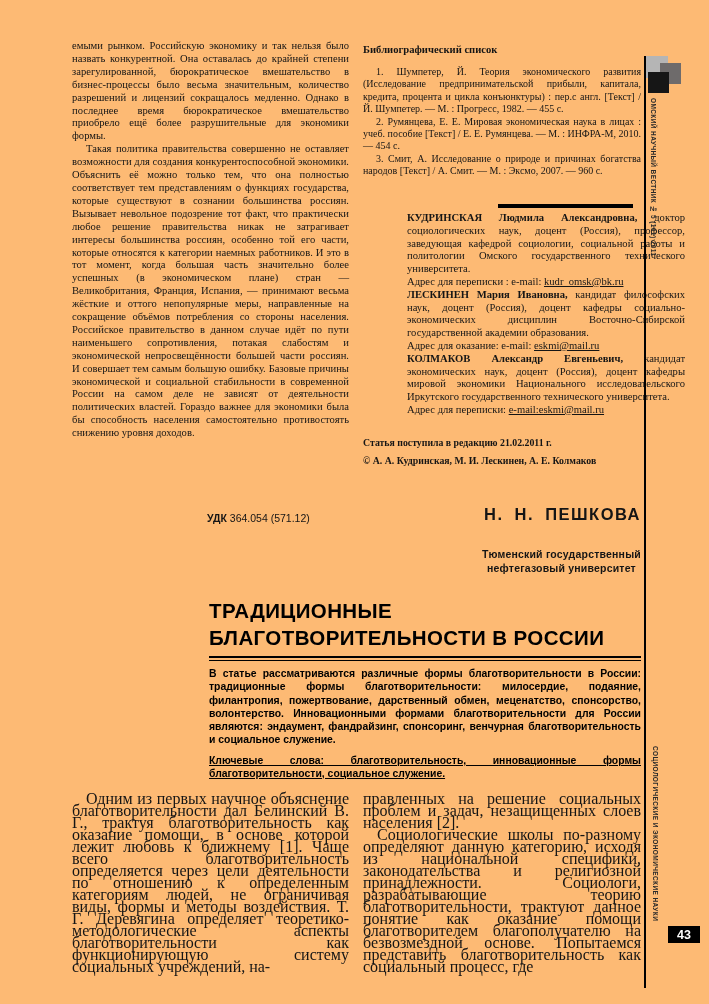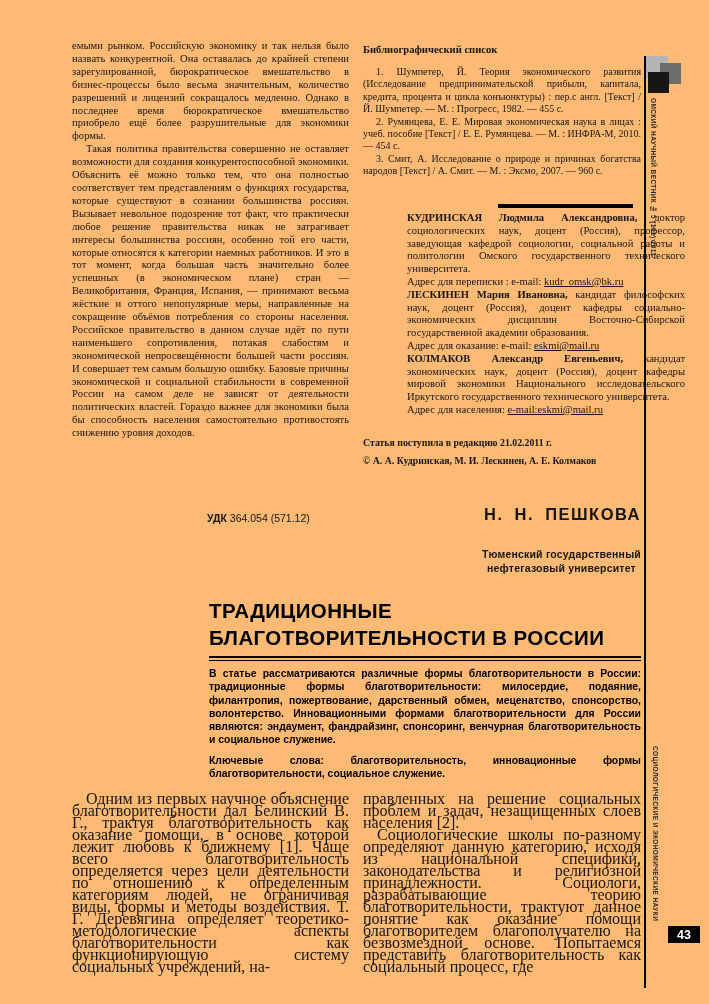--- a/index.html
+++ b/index.html
@@ -44,21 +44,21 @@
     font-family:"Liberation Sans", sans-serif; font-weight:bold;
     font-size:20.5px; line-height:26.5px; letter-spacing:0.4px; color:#000;
   }
   .double-rule { margin-top:5px; height:2px; border-top:2.5px solid #000; border-bottom:1px solid #000; }
   .abstract {
     margin-top:6px; font-family:"Liberation Sans", sans-serif; font-weight:bold;
     font-size:10.4px; line-height:13.3px; text-align:justify; color:#000;
   }
   .keywords {
     margin-top:7px; font-family:"Liberation Sans", sans-serif; font-weight:bold;
-    font-size:10.4px; line-height:13.3px; text-align:justify; color:#000;
+    font-size:10.4px; line-height:13.3px; text-align:justify; color:#000;text-decoration:underline;
   }
 
   
   .bodycol { font-size:16px; line-height:12px; text-align:justify; }
 
   
   .rule-vert { left:644px; top:56px; width:1.5px; height:932px; background:#000; }
   .sq { position:absolute; }
   .sq-light { left:646px; top:56px; width:22px; height:22px; background:#b5b5b5; z-index:1; }
   .sq-dark  { left:660px; top:63px; width:21px; height:21px; background:#6e6b6b; z-index:2; }
@@ -92,21 +92,21 @@
     <p class="ref">1. Шумпетер, Й. Теория экономического развития (Исследование предпринимательской прибыли, капитала, кредита, процента и цикла конъюнктуры) : пер.с англ. [Текст] / Й. Шумпетер. — М. : Прогресс, 1982. — 455 с.</p>
     <p class="ref">2. Румянцева, Е. Е. Мировая экономическая наука в лицах : учеб. пособие [Текст] / Е. Е. Румянцева. — М. : ИНФРА-М, 2010. — 454 с.</p>
     <p class="ref">3. Смит, А. Исследование о природе и причинах богатства народов [Текст] / А. Смит. — М. : Эксмо, 2007. — 960 с.</p>
   </div>
 
   <div class="abs black-bar"></div>
 
   <div class="abs authors">
     <p><span class="author-name">КУДРИНСКАЯ Людмила Александровна,</span><span> доктор социологических наук, доцент (Россия), профессор, заведующая кафедрой социологии, социальной работы и политологии Омского государственного технического университета.</span><br><span>Адрес для переписки : e-mail: </span><span class="email">kudr_omsk@bk.ru</span></p>
     <p><span class="author-name">ЛЕСКИНЕН Мария Ивановна,</span><span> кандидат философских наук, доцент (Россия), доцент кафедры социально-экономических дисциплин Восточно-Сибирской государственной академии образования.</span><br><span>Адрес для оказание: e-mail: </span><span class="email">eskmi@mail.ru</span></p>
-    <p><span class="author-name">КОЛМАКОВ Александр Евгеньевич,</span><span> кандидат экономических наук, доцент (Россия), доцент кафедры мировой экономики Национального исследовательского Иркутского государственного технического университета.</span><br><span>Адрес для населения: </span><span class="email">e-mail:eskmi@mail.ru</span></p>
+    <p><span class="author-name">КОЛМАКОВ Александр Евгеньевич,</span><span> кандидат экономических наук, доцент (Россия), доцент кафедры мировой экономики Национального исследовательского Иркутского государственного технического университета.</span><br><span>Адрес для переписки: </span><span class="email">e-mail:eskmi@mail.ru</span></p>
   </div>
 
   <p class="abs received">Статья поступила в редакцию 21.02.2011 г.</p>
   <p class="abs copyright">© А. А. Кудринская, М. И. Лескинен, А. Е. Колмаков</p>
 
   <p class="abs udc"><b>УДК</b> <span>364.054 (571.12)</span></p>
 
   <p class="abs peshkova">Н. Н. ПЕШКОВА</p>
 
   <div class="abs affiliation">

